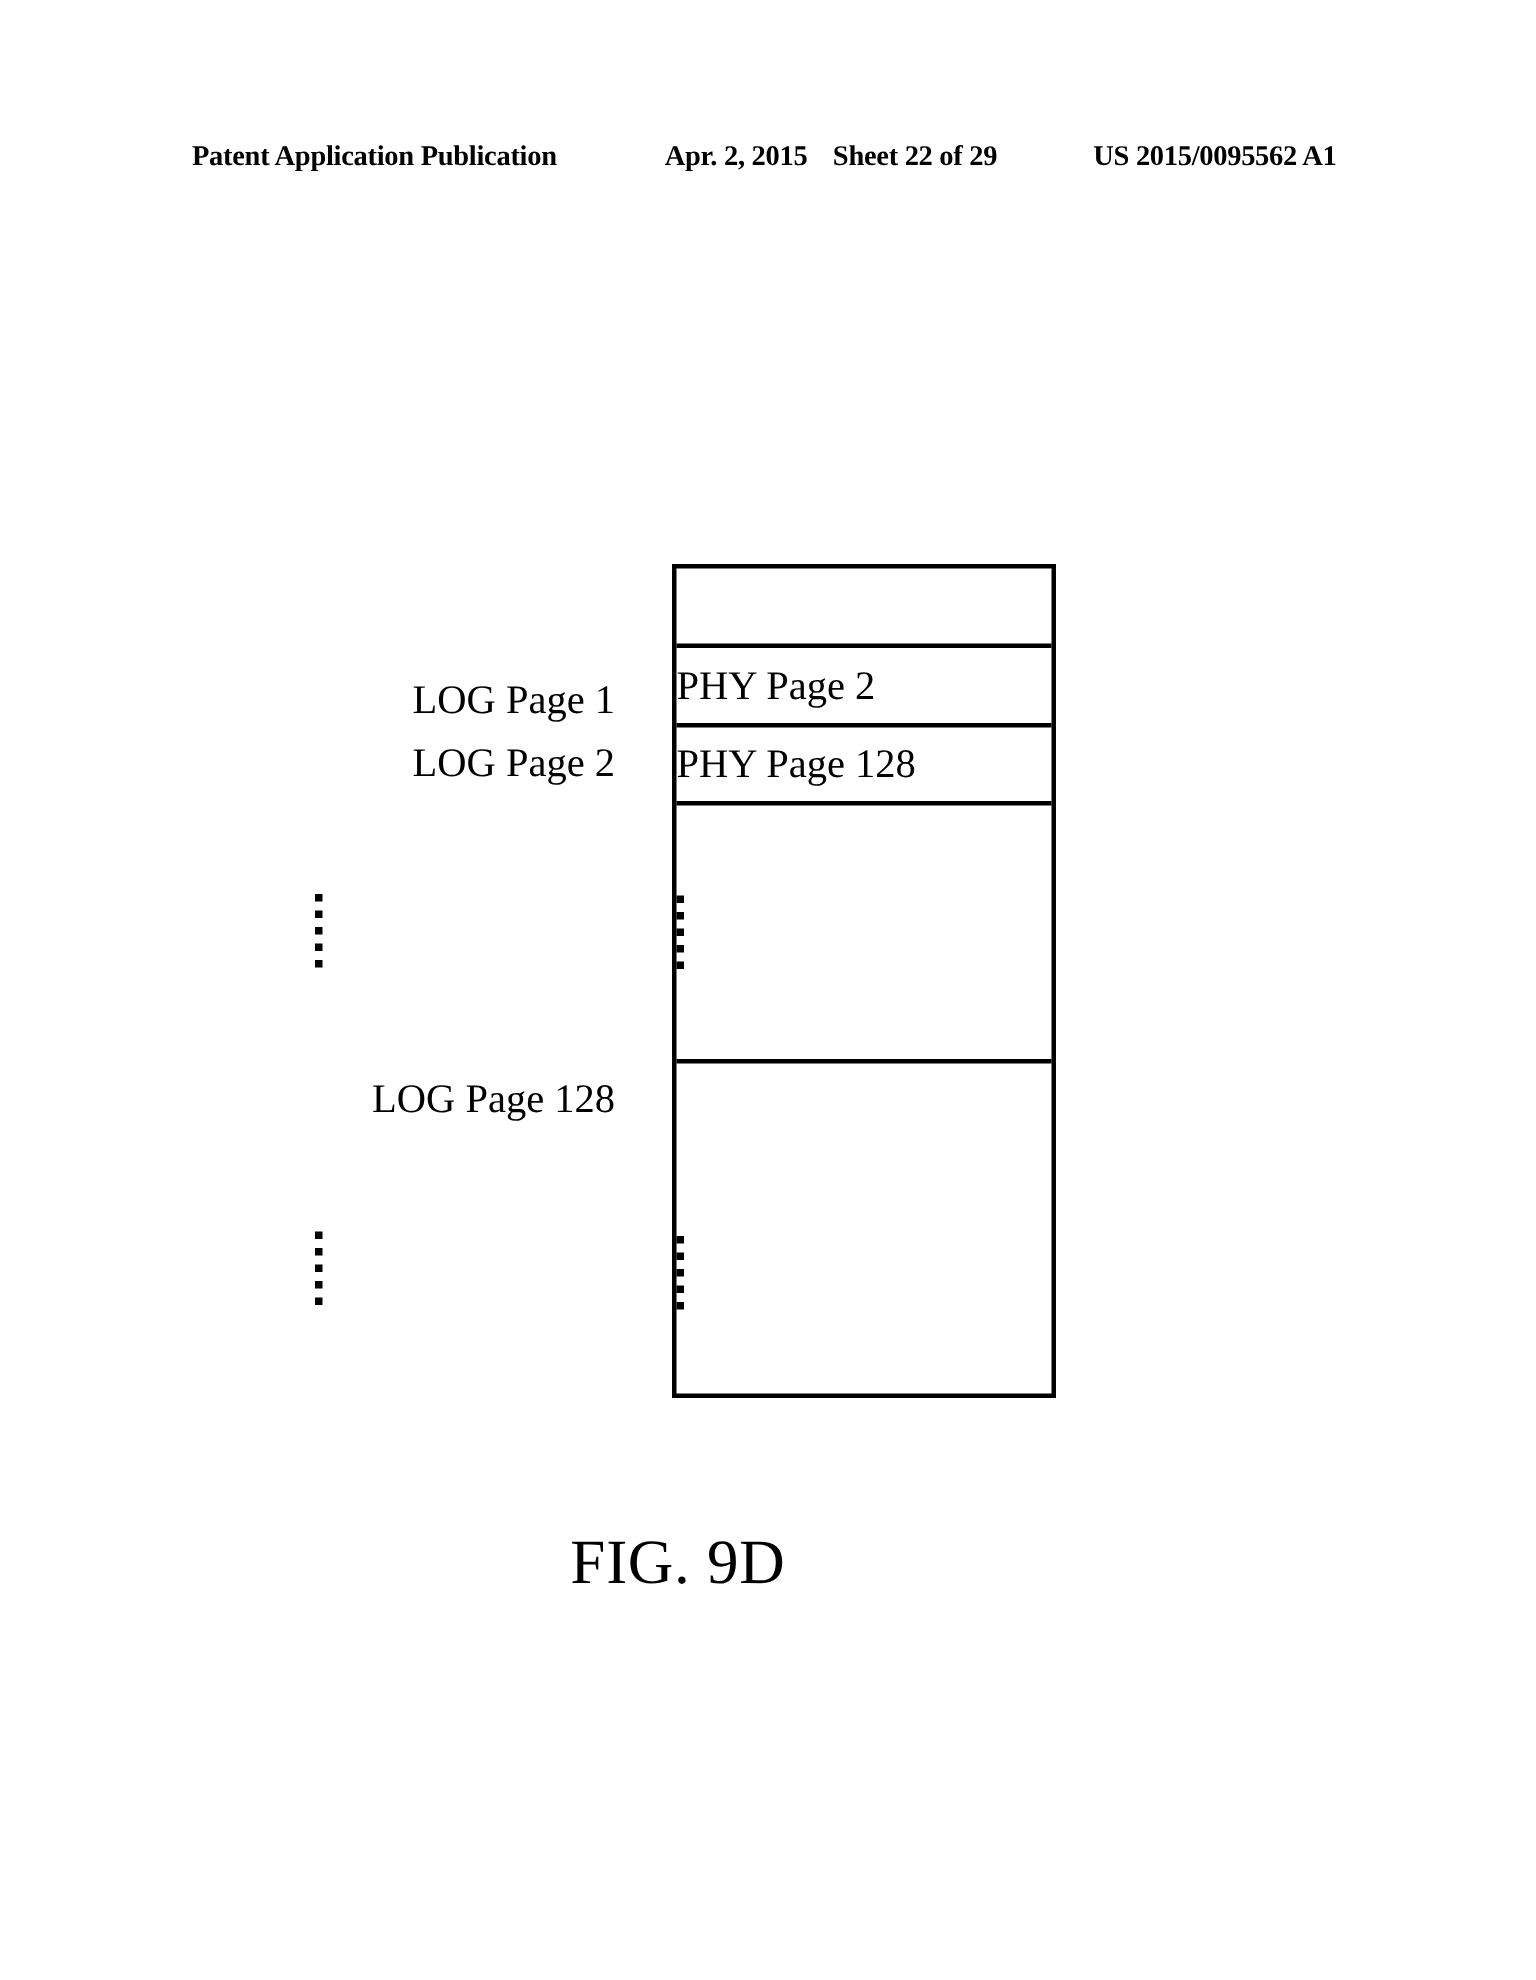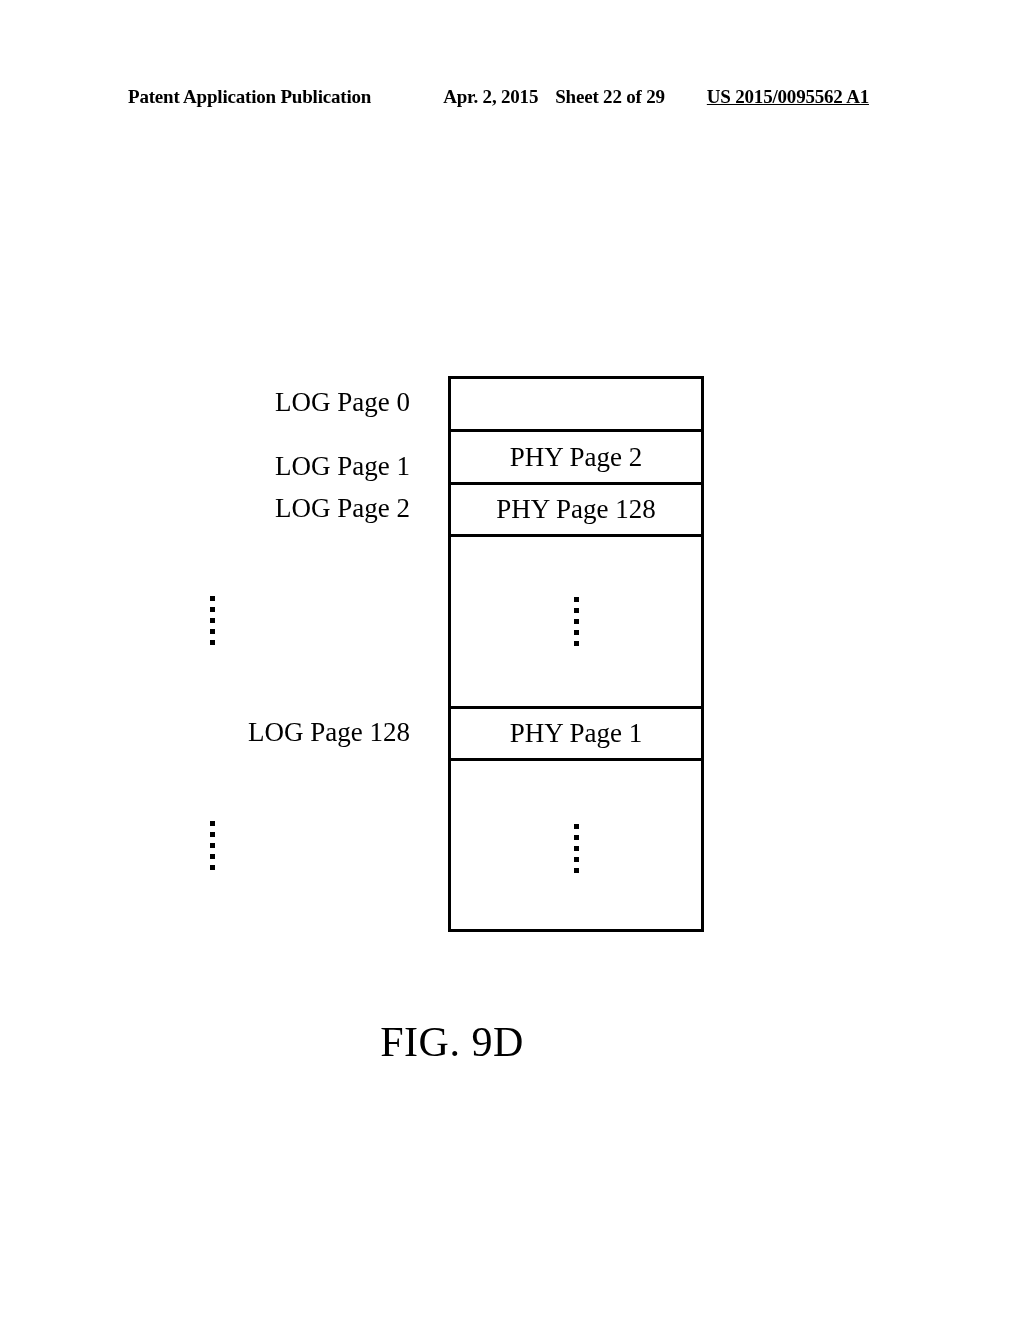--- a/index.html
+++ b/index.html
@@ -22,26 +22,26 @@
     left: 128px;
     top: 86px;
     width: 768px;
     height: 30px;
     font-family: "Liberation Serif", "DejaVu Serif", serif;
     font-weight: bold;
     font-size: 19px;
     letter-spacing: -0.2px;
     white-space: nowrap;
     display: flex;
-    align-items: flex-start;
+    align-items: flex-end;
   }
   #pub-header .hd-pub { }
   #pub-header .hd-date { margin-left: 72px; }
   #pub-header .hd-sheet { margin-left: 17px; }
-  #pub-header .hd-num { margin-left: 42px; text-decoration: underline; }
+  #pub-header .hd-num { margin-left: 64px; }
 
   
   #figure-area {
     position: absolute;
     left: 0;
     top: 0;
     width: 1024px;
     height: 1320px;
   }
 
@@ -87,21 +87,20 @@
     box-sizing: border-box;
     background: #ffffff;
   }
   .table-row {
     position: absolute;
     left: 0;
     width: 100%;
     box-sizing: border-box;
     display: flex;
     align-items: center;
-    justify-content: center;
     font-size: 27px;
     white-space: nowrap;
   }
   .table-row.div-bottom {
     border-bottom: 3px solid #000000;
   }
 
   
   .vdots {
     display: flex;
@@ -136,23 +135,20 @@
   <span class="hd-pub">Patent Application Publication</span>
   <span class="hd-date">Apr. 2, 2015</span>
   <span class="hd-sheet">Sheet 22 of 29</span>
   <span class="hd-num">US 2015/0095562 A1</span>
 </div>
 
 <div id="figure-area">
 
 
   <div id="label-column">
-      <div class="row-label" style="top: 0px; height: 53px;">
-        <span>LOG Page 0</span>
-      </div>
       <div class="row-label" style="top: 53px; height: 53px; align-items: flex-end;">
         <span>LOG Page 1</span>
       </div>
       <div class="row-label" style="top: 106px; height: 52px;">
         <span>LOG Page 2</span>
       </div>
       <div class="row-label" style="top: 158px; height: 172px; justify-content: center; padding-right: 83px;">
         <div class="vdots">
           <i></i>
           <i></i>
@@ -187,23 +183,20 @@
       </div>
       <div class="table-row div-bottom" style="top: 158px; height: 172px;">
         <div class="vdots">
           <i></i>
           <i></i>
           <i></i>
           <i></i>
           <i></i>
         </div>
       </div>
-      <div class="table-row div-bottom" style="top: 330px; height: 52px;">
-        <span>PHY Page 1</span>
-      </div>
       <div class="table-row" style="top: 382px; height: 174px;">
         <div class="vdots">
           <i></i>
           <i></i>
           <i></i>
           <i></i>
           <i></i>
         </div>
       </div>
     </div>

